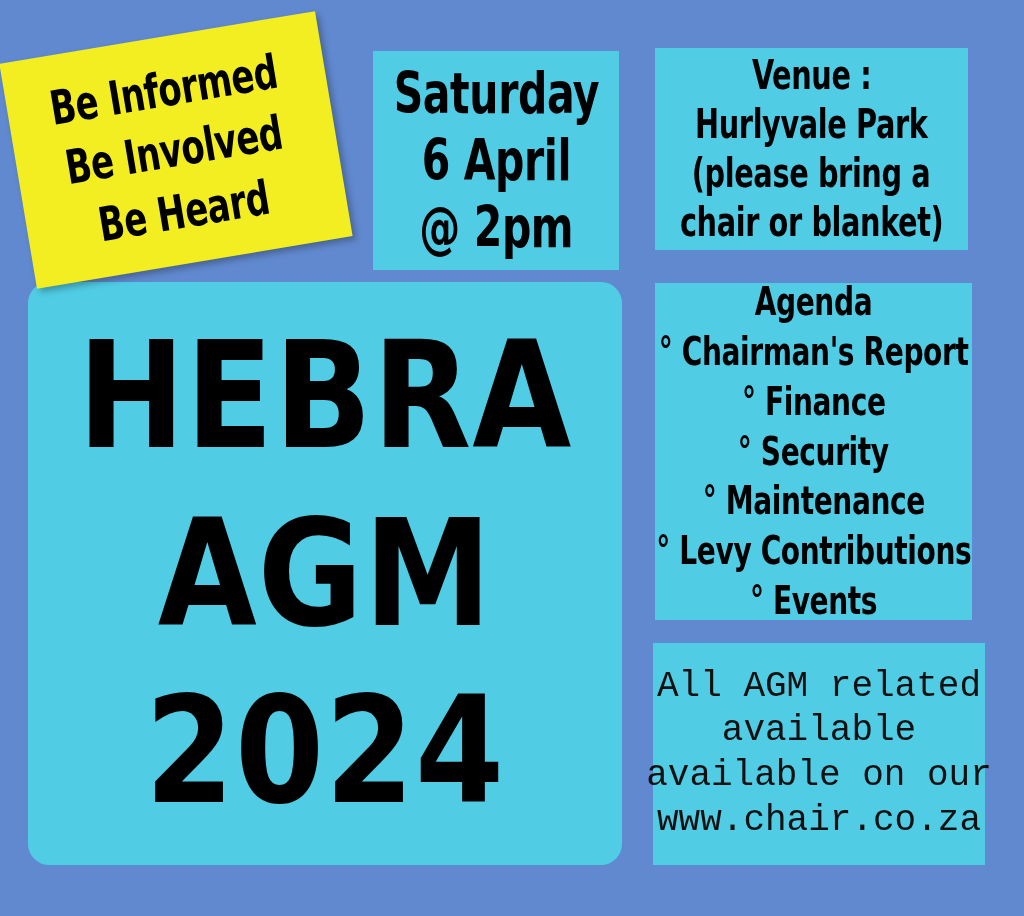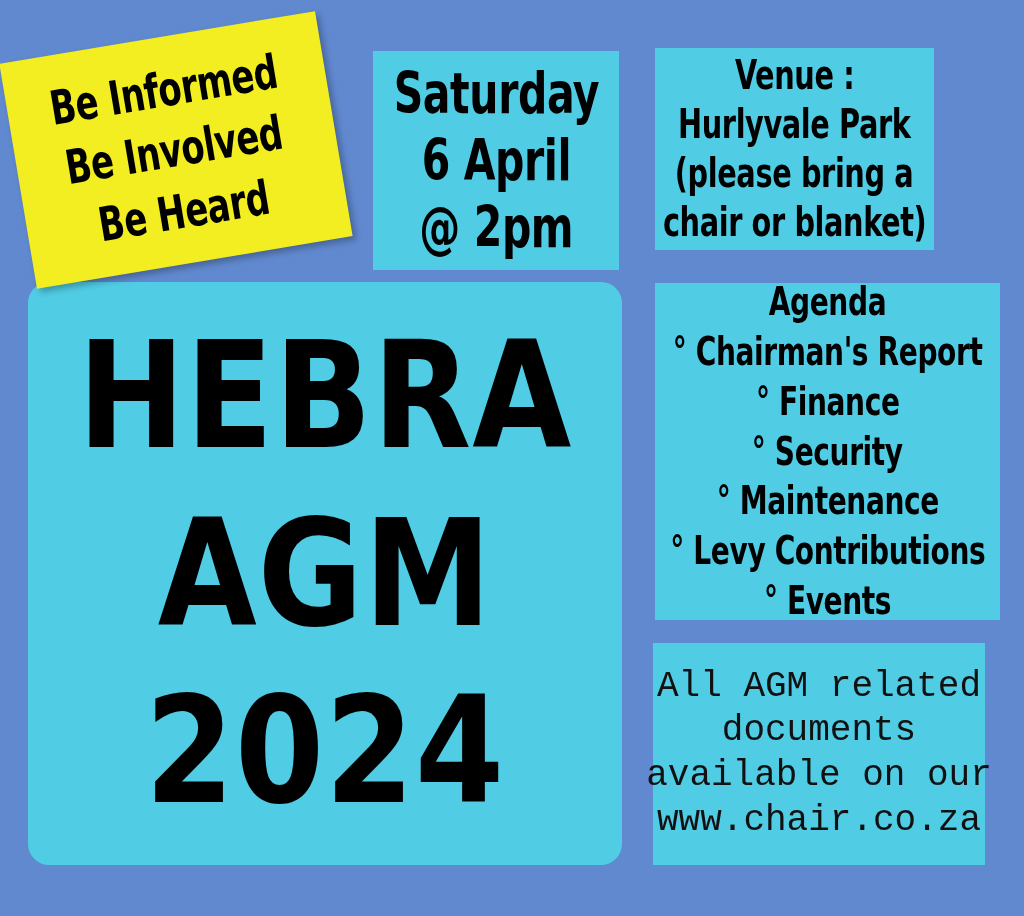--- a/index.html
+++ b/index.html
@@ -77,21 +77,21 @@
   }
   #date-panel .line {
     font-size: 57px;
     line-height: 1.18;
   }
 
   
   #venue-panel {
     left: 655px;
     top: 48px;
-    width: 279px;
+    width: 313px;
     height: 202px;
   }
   #venue-panel .line {
     font-size: 40px;
     line-height: 1.22;
   }
 
   
   #main-panel {
     left: 28px;
@@ -109,21 +109,21 @@
     letter-spacing: 1px;
     white-space: nowrap;
     transform: scaleY(1.16);
     color: #000;
   }
 
   
   #agenda-panel {
     left: 655px;
     top: 283px;
-    width: 345px;
+    width: 317px;
     height: 337px;
   }
   #agenda-panel .heading {
     font-size: 39px;
     line-height: 1.28;
   }
   #agenda-panel .item {
     font-size: 39px;
     line-height: 1.28;
   }
@@ -179,18 +179,18 @@
     <div class="cond item">° Chairman's Report</div>
     <div class="cond item">° Finance</div>
     <div class="cond item">° Security</div>
     <div class="cond item">° Maintenance</div>
     <div class="cond item">° Levy Contributions</div>
     <div class="cond item">° Events</div>
   </div>
 
   <div class="panel" id="docs-panel">
     <div class="line">All AGM related</div>
-    <div class="line">documents</div>
+    <div class="line">available</div>
     <div class="line">available on our</div>
     <div class="line">www.chair.co.za</div>
   </div>
 
 </div>
 
 </body></html>

